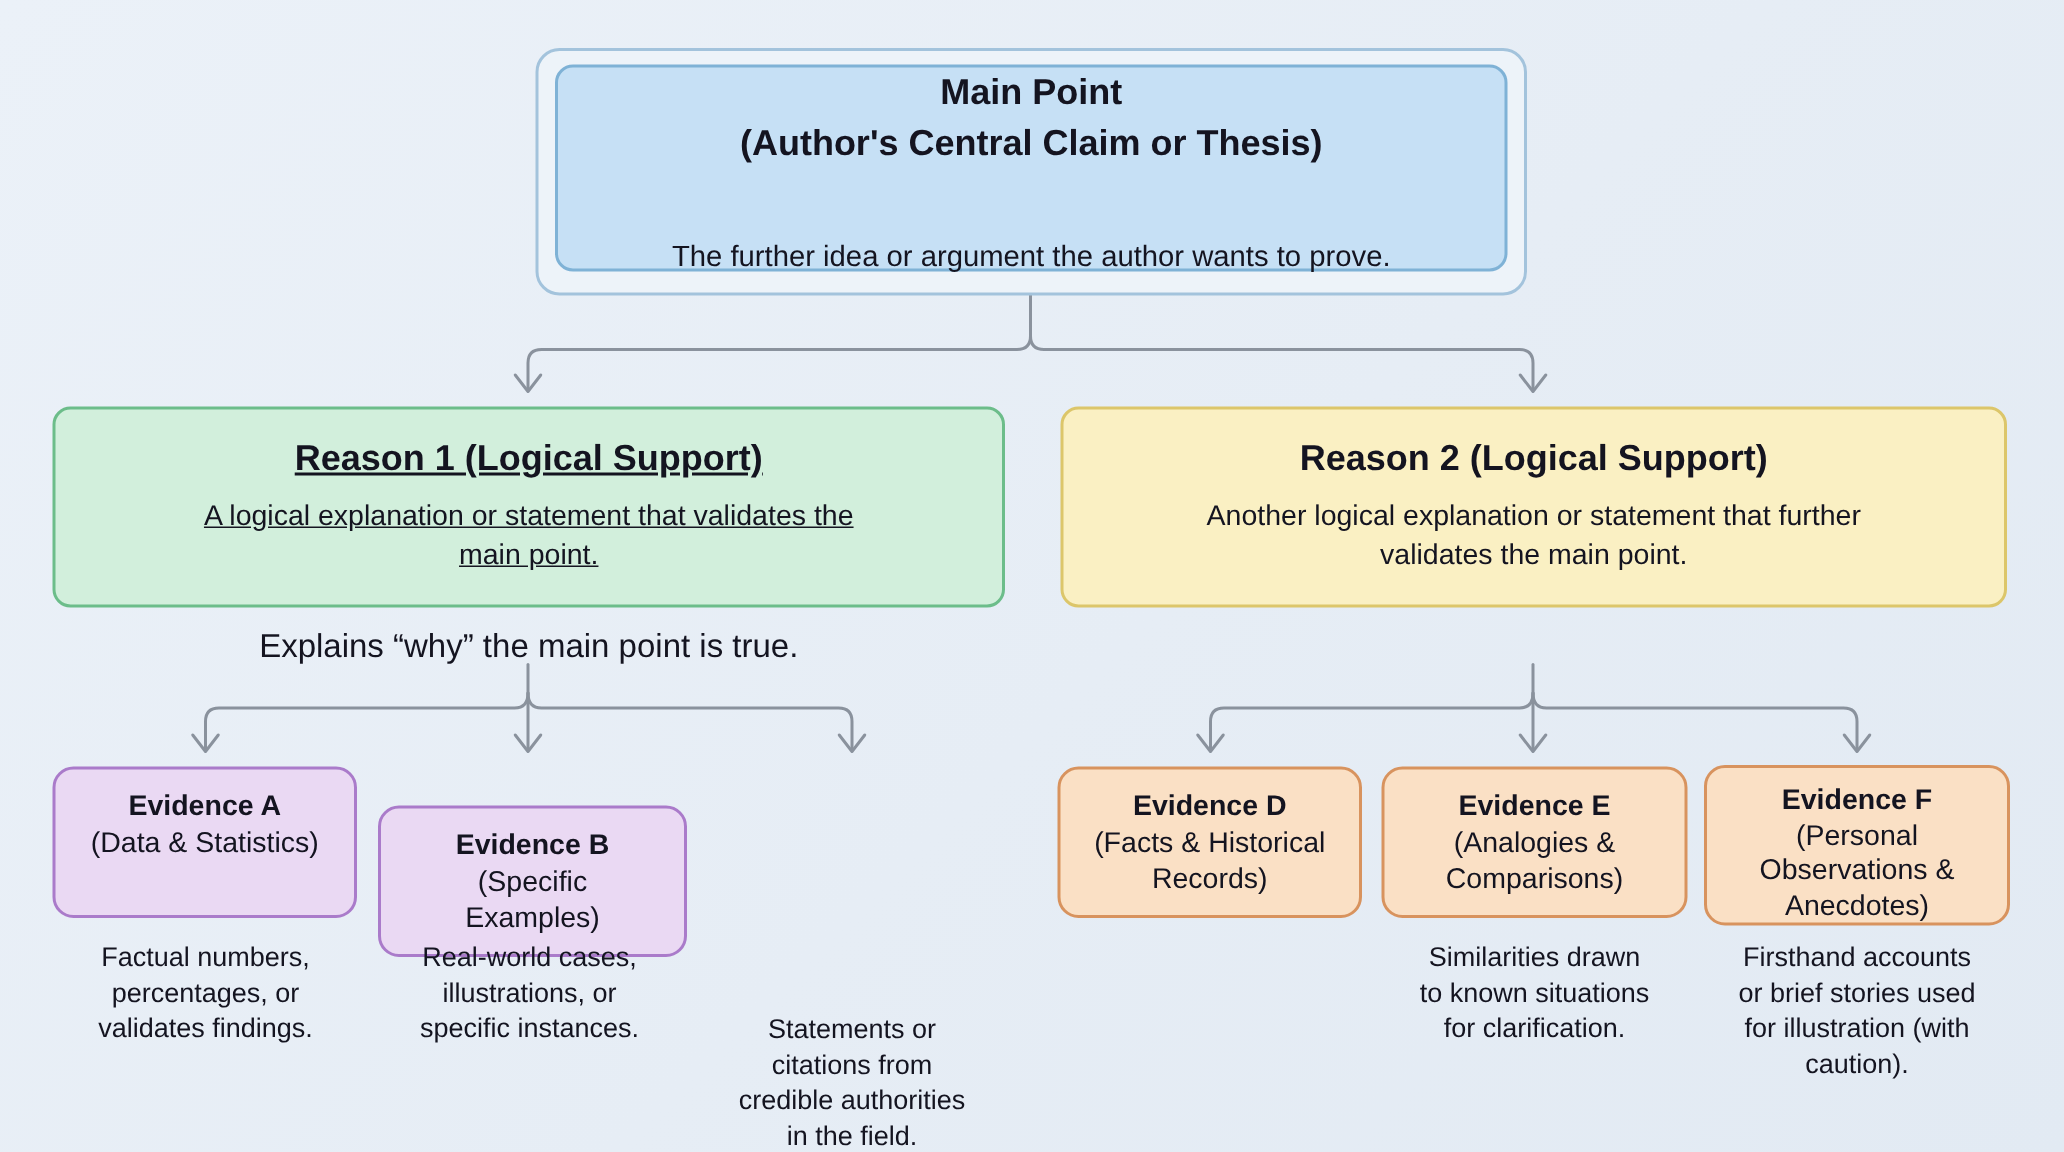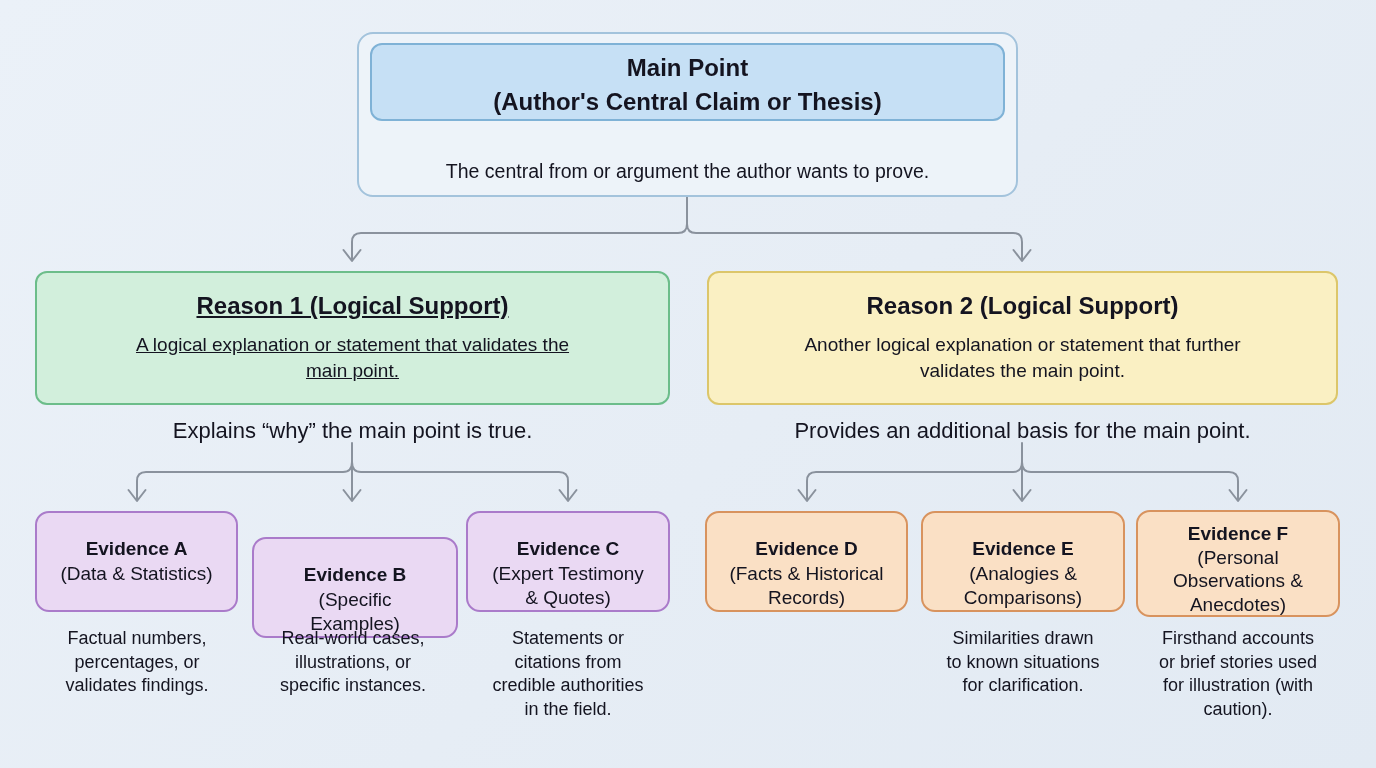--- a/index.html
+++ b/index.html
@@ -14,23 +14,23 @@
   }
   .connectors { position: absolute; left: 0; top: 0; width: 1376px; height: 768px; }
 
   
   .main-group {
     position: absolute; left: 357px; top: 32px; width: 661px; height: 165px;
     background: #edf3f9; border: 2px solid #a3c3dc; border-radius: 16px;
     box-sizing: border-box;
   }
   .main-box {
-    position: absolute; left: 11px; right: 11px; top: 9px; height: 78px;
+    position: absolute; left: 11px; right: 11px; top: 9px; height: 138px;
     background: #c6e0f5; border: 2px solid #7fb2d6; border-radius: 12px;
-    display: flex; align-items: flex-end; justify-content: center;
+    display: flex; align-items: flex-start; justify-content: center;
     box-sizing: border-box;
   }
   .main-title { font-size: 24px; font-weight: bold; text-align: center; line-height: 1.42; white-space: pre-line; }
   .main-caption {
     position: absolute; left: 0; right: 0; top: 113px; height: 48px;
     display: flex; align-items: center; justify-content: center;
     font-size: 19.5px;
   }
 
   
@@ -44,41 +44,41 @@
   .reason-1 { left: 35px;  width: 635px; background: #d2efdc; border: 2px solid #6cbd8a; text-decoration: underline; }
   .reason-2 { left: 707px; width: 631px; background: #faf0c3; border: 2px solid #dcc66a; }
   .reason-caption { position: absolute; top: 418px; font-size: 22px; text-align: center; }
   .rc1 { left: 35px;  width: 635px; }
   .rc2 { left: 707px; width: 631px; }
 
   
   .card {
     position: absolute; top: 511px; height: 101px;
     border-radius: 14px; box-sizing: border-box;
-    text-align: center; padding-top: 24px;
+    text-align: center; padding-top: 13px;
     font-size: 19px; line-height: 1.3;
   }
   .card.purple { background: #ead9f3; border: 2px solid #aa7bca; }
   .card.orange { background: #fae0c5; border: 2px solid #d8935e; }
   .ev-title { font-weight: bold; }
   .ev-sub { white-space: pre-line; }
   .card-a { left: 35px;   width: 203px; }
   .card-b { left: 252px;  width: 206px; margin-top: 26px; }
   .card-c { left: 466px;  width: 204px; }
   .card-d { left: 705px;  width: 203px; }
   .card-e { left: 921px;  width: 204px; }
   .card-f { left: 1136px; width: 204px; top: 510px; height: 107px; line-height: 1.24; padding-top: 10px; }
 
   .card-caption {
     position: absolute; top: 627px; width: 220px;
     font-size: 18px; line-height: 1.31; text-align: center; white-space: pre-line;
   }
   .cap-a { left: 27px; }
   .cap-b { left: 243px; }
-  .cap-c { left: 458px; }
+  .cap-c { left: 458px; margin-top: 48px; }
   .cap-d { left: 697px; }
   .cap-e { left: 913px; }
   .cap-f { left: 1128px; }
 </style>
 </head>
 <body>
 
 <div class="canvas">
 
   <svg class="connectors" viewBox="0 0 1376 768" xmlns="http://www.w3.org/2000/svg">
@@ -103,50 +103,44 @@
       <path d="M1013.5 490 L1022 501 L1030.5 490"></path>
       <path d="M1229.5 490 L1238 501 L1246.5 490"></path>
     </g>
   </svg>
 
   <section class="main-group">
     <div class="main-box">
       <div class="main-title">Main Point
 (Author's Central Claim or Thesis)</div>
     </div>
-    <div class="main-caption">The central from or argument the author wants to prove.</div>
+    <div class="main-caption">The further idea or argument the author wants to prove.</div>
   </section>
 
   <section class="reason reason-1">
     <h2 class="reason-title">Reason 1 (Logical Support)</h2>
     <p class="reason-body">A logical explanation or statement that validates the
 main point.</p>
   </section>
   <div class="reason-caption rc1">Explains “why” the main point is true.</div>
 
   <section class="reason reason-2">
     <h2 class="reason-title">Reason 2 (Logical Support)</h2>
     <p class="reason-body">Another logical explanation or statement that further
 validates the main point.</p>
   </section>
-  <div class="reason-caption rc2">Provides an additional basis for the main point.</div>
 
   <div class="card purple card-a">
     <div class="ev-title">Evidence A</div>
     <div class="ev-sub">(Data &amp; Statistics)</div>
   </div>
   <div class="card purple card-b">
     <div class="ev-title">Evidence B</div>
     <div class="ev-sub">(Specific
 Examples)</div>
-  </div>
-  <div class="card purple card-c">
-    <div class="ev-title">Evidence C</div>
-    <div class="ev-sub">(Expert Testimony
-&amp; Quotes)</div>
   </div>
   <div class="card orange card-d">
     <div class="ev-title">Evidence D</div>
     <div class="ev-sub">(Facts &amp; Historical
 Records)</div>
   </div>
   <div class="card orange card-e">
     <div class="ev-title">Evidence E</div>
     <div class="ev-sub">(Analogies &amp;
 Comparisons)</div>

